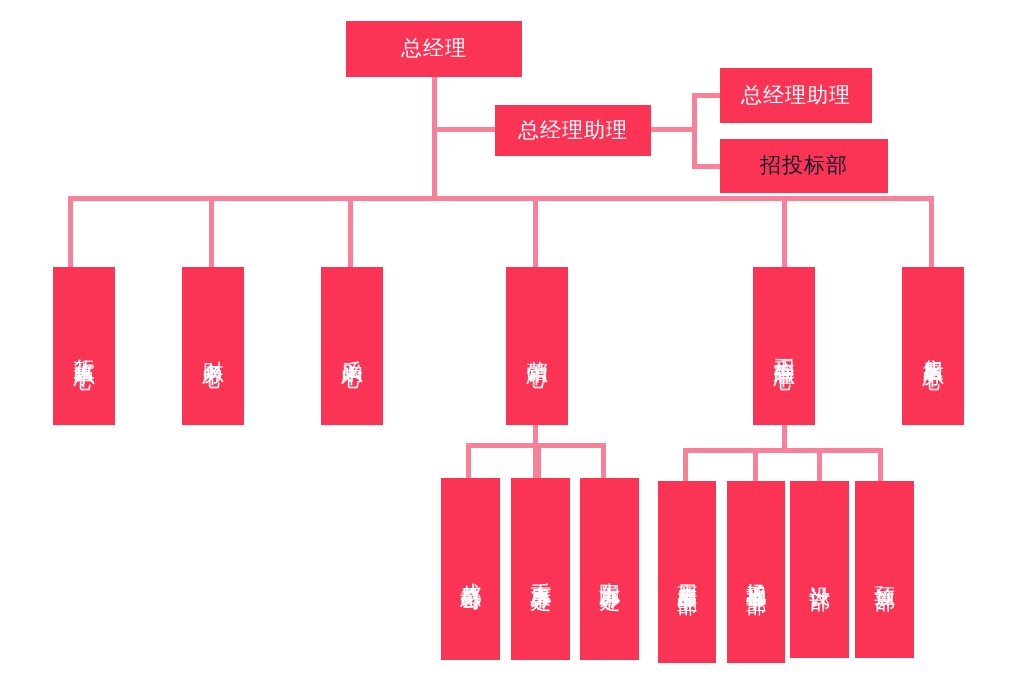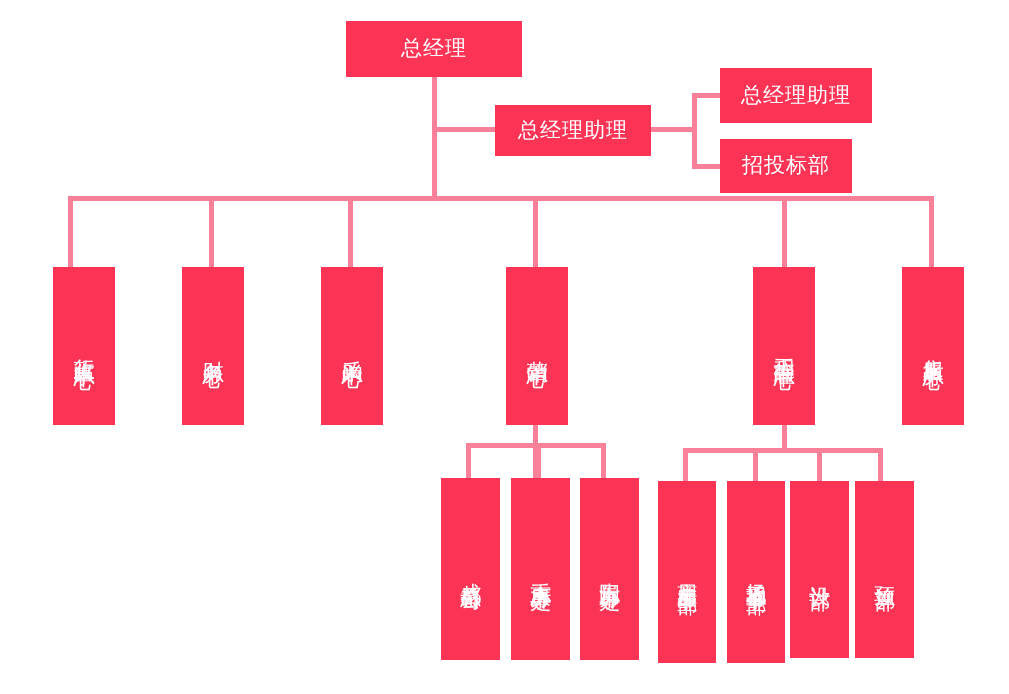--- a/index.html
+++ b/index.html
@@ -89,21 +89,21 @@
   <div class="line" style="left: 753px; top: 448px; width: 5px; height: 33px; background: rgb(249, 128, 153);"></div>
   <div class="line" style="left: 817px; top: 448px; width: 5px; height: 33px; background: rgb(249, 128, 153);"></div>
   <div class="line" style="left: 878px; top: 448px; width: 5px; height: 33px; background: rgb(249, 128, 153);"></div>
 
   <div class="node horiz" style="left: 346px; top: 21px; width: 176px; height: 56px; background: rgb(251, 51, 85); color: rgb(255, 255, 255);">总经理</div>
 
   <div class="node horiz" style="left: 495px; top: 105px; width: 156px; height: 51px; background: rgb(251, 51, 85); color: rgb(255, 255, 255);">总经理助理</div>
 
   <div class="node horiz" style="left: 720px; top: 68px; width: 152px; height: 55px; background: rgb(251, 51, 85); color: rgb(255, 255, 255);">总经理助理</div>
 
-  <div class="node horiz" style="left: 720px; top: 139px; width: 132px; height: 54px; background: rgb(251, 51, 85); color: #ffffff;">招投标部</div>
+  <div class="node horiz" style="left: 720px; top: 139px; width: 168px; height: 54px; background: rgb(251, 51, 85); color: #0f172a;">招投标部</div>
 
   <div class="node vert" style="left: 53px; top: 267px; width: 62px; height: 158px; background: rgb(251, 51, 85); color: rgb(255, 255, 255);">行政人事中心</div>
 
   <div class="node vert" style="left: 182px; top: 267px; width: 62px; height: 158px; background: rgb(251, 51, 85); color: rgb(255, 255, 255);">财务中心</div>
 
   <div class="node vert" style="left: 321px; top: 267px; width: 62px; height: 158px; background: rgb(251, 51, 85); color: rgb(255, 255, 255);">采购中心</div>
 
   <div class="node vert" style="left: 506px; top: 267px; width: 62px; height: 158px; background: rgb(251, 51, 85); color: rgb(255, 255, 255);">营销中心</div>
 
   <div class="node vert" style="left: 753px; top: 267px; width: 62px; height: 158px; background: rgb(251, 51, 85); color: rgb(255, 255, 255);">工程管理中心</div>

